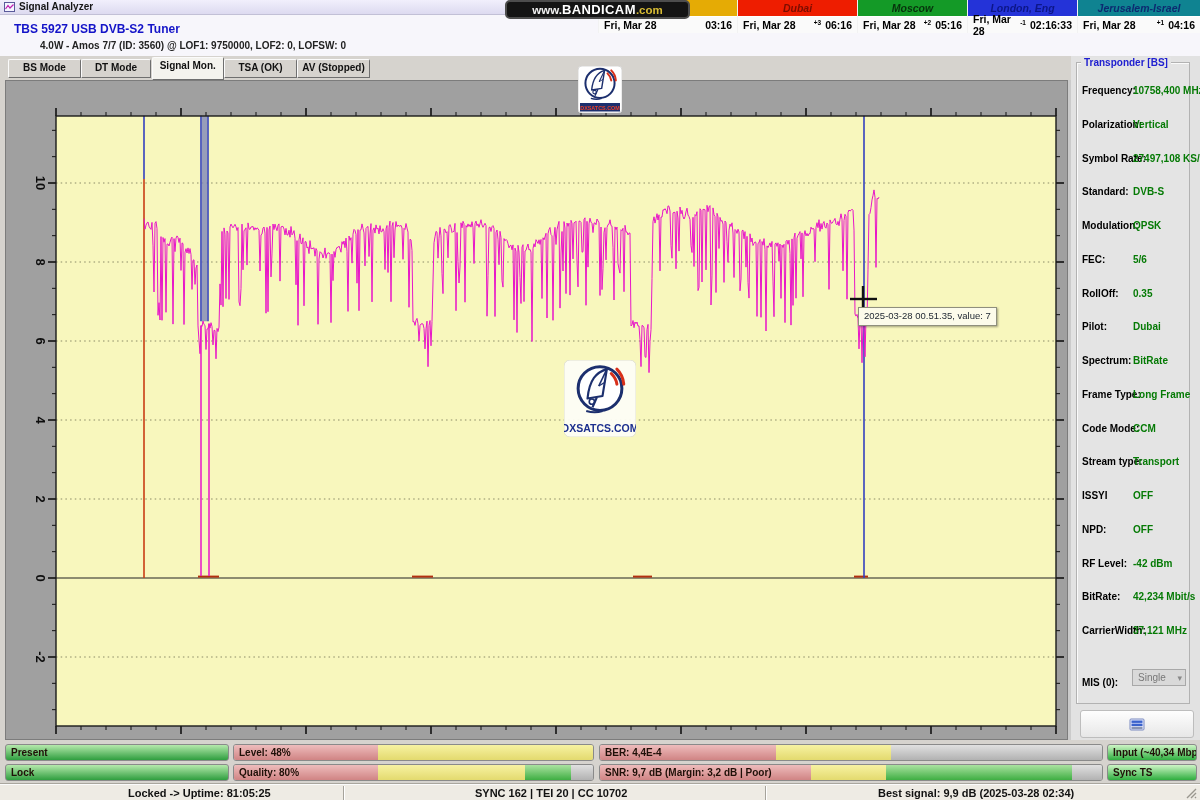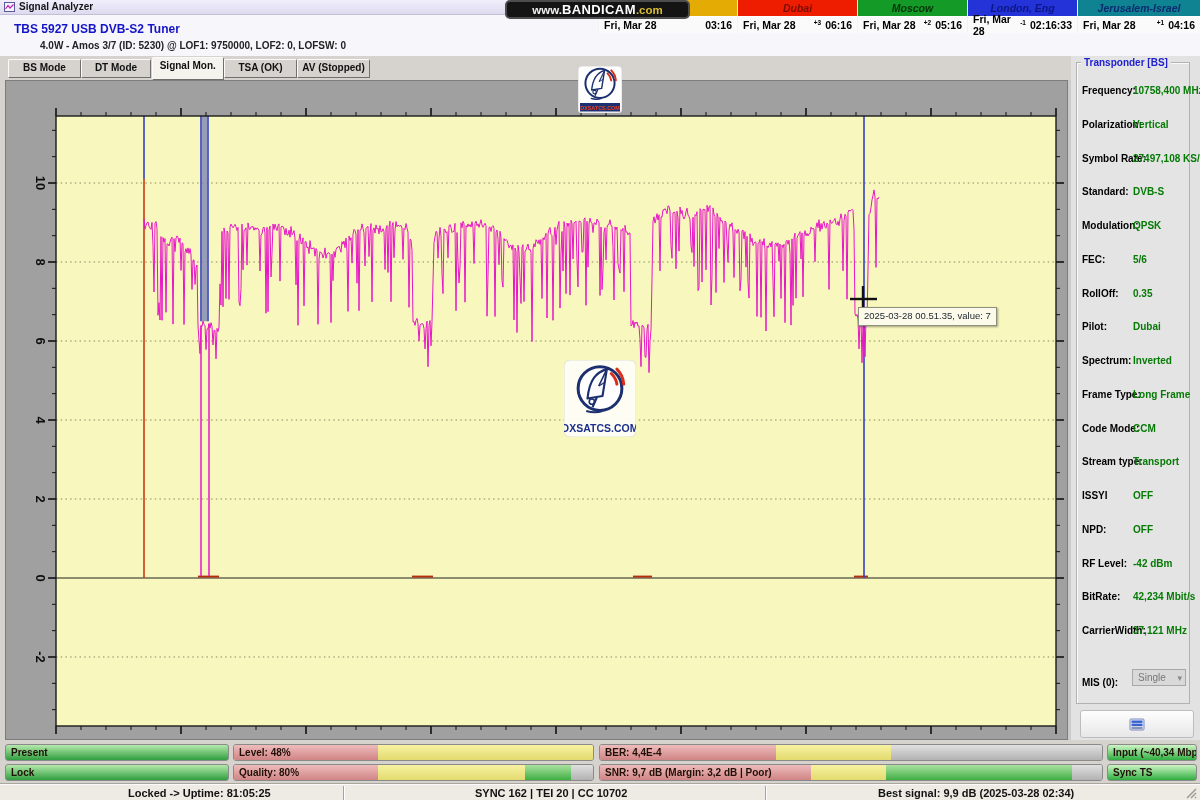--- a/index.html
+++ b/index.html
@@ -117,21 +117,21 @@
 <div id="titlebar" class="abs">
   <svg id="app-icon" viewBox="0 0 11 10">
     <rect x="0.5" y="0.5" width="10" height="9" fill="#f4f4ff" stroke="#5a5a9a"></rect>
     <path d="M1.5,7 L4,3.5 L6,6 L9.5,2.5" fill="none" stroke="#c020b0" stroke-width="1.2"></path>
   </svg>
   <span class="ttl">Signal Analyzer</span>
 </div>
 
 <div id="header" class="abs">
   <div id="device-title">TBS 5927 USB DVB-S2 Tuner</div>
-  <div id="sat-line">4.0W - Amos 3/7 (ID: 5230) @ LOF1: 9750000, LOF2: 0, LOFSW: 0</div>
+  <div id="sat-line">4.0W - Amos 7/7 (ID: 3560) @ LOF1: 9750000, LOF2: 0, LOFSW: 0</div>
 </div>
 
 <div id="tabstrip" class="abs">
     <div class="tab" style="left: 8px; width: 71px;">BS Mode</div>
     <div class="tab" style="left: 81px; width: 68px;">DT Mode</div>
     <div class="tab active" style="left: 151.5px; width: 70.5px;">Signal Mon.</div>
     <div class="tab" style="left: 224px; width: 71px;">TSA (OK)</div>
     <div class="tab" style="left: 297px; width: 71px;">AV (Stopped)</div>
   </div>
 
@@ -329,21 +329,21 @@
         <div class="tprow" style="top: 224.5px;">
           <div class="lab">RollOff:</div>
           <div class="val">0.35</div>
         </div>
         <div class="tprow" style="top: 258.25px;">
           <div class="lab">Pilot:</div>
           <div class="val">Dubai</div>
         </div>
         <div class="tprow" style="top: 292px;">
           <div class="lab">Spectrum:</div>
-          <div class="val">Inverted</div>
+          <div class="val">BitRate</div>
         </div>
         <div class="tprow" style="top: 325.75px;">
           <div class="lab">Frame Type:</div>
           <div class="val">Long Frame</div>
         </div>
         <div class="tprow" style="top: 359.5px;">
           <div class="lab">Code Mode:</div>
           <div class="val">CCM</div>
         </div>
         <div class="tprow" style="top: 393.25px;">

